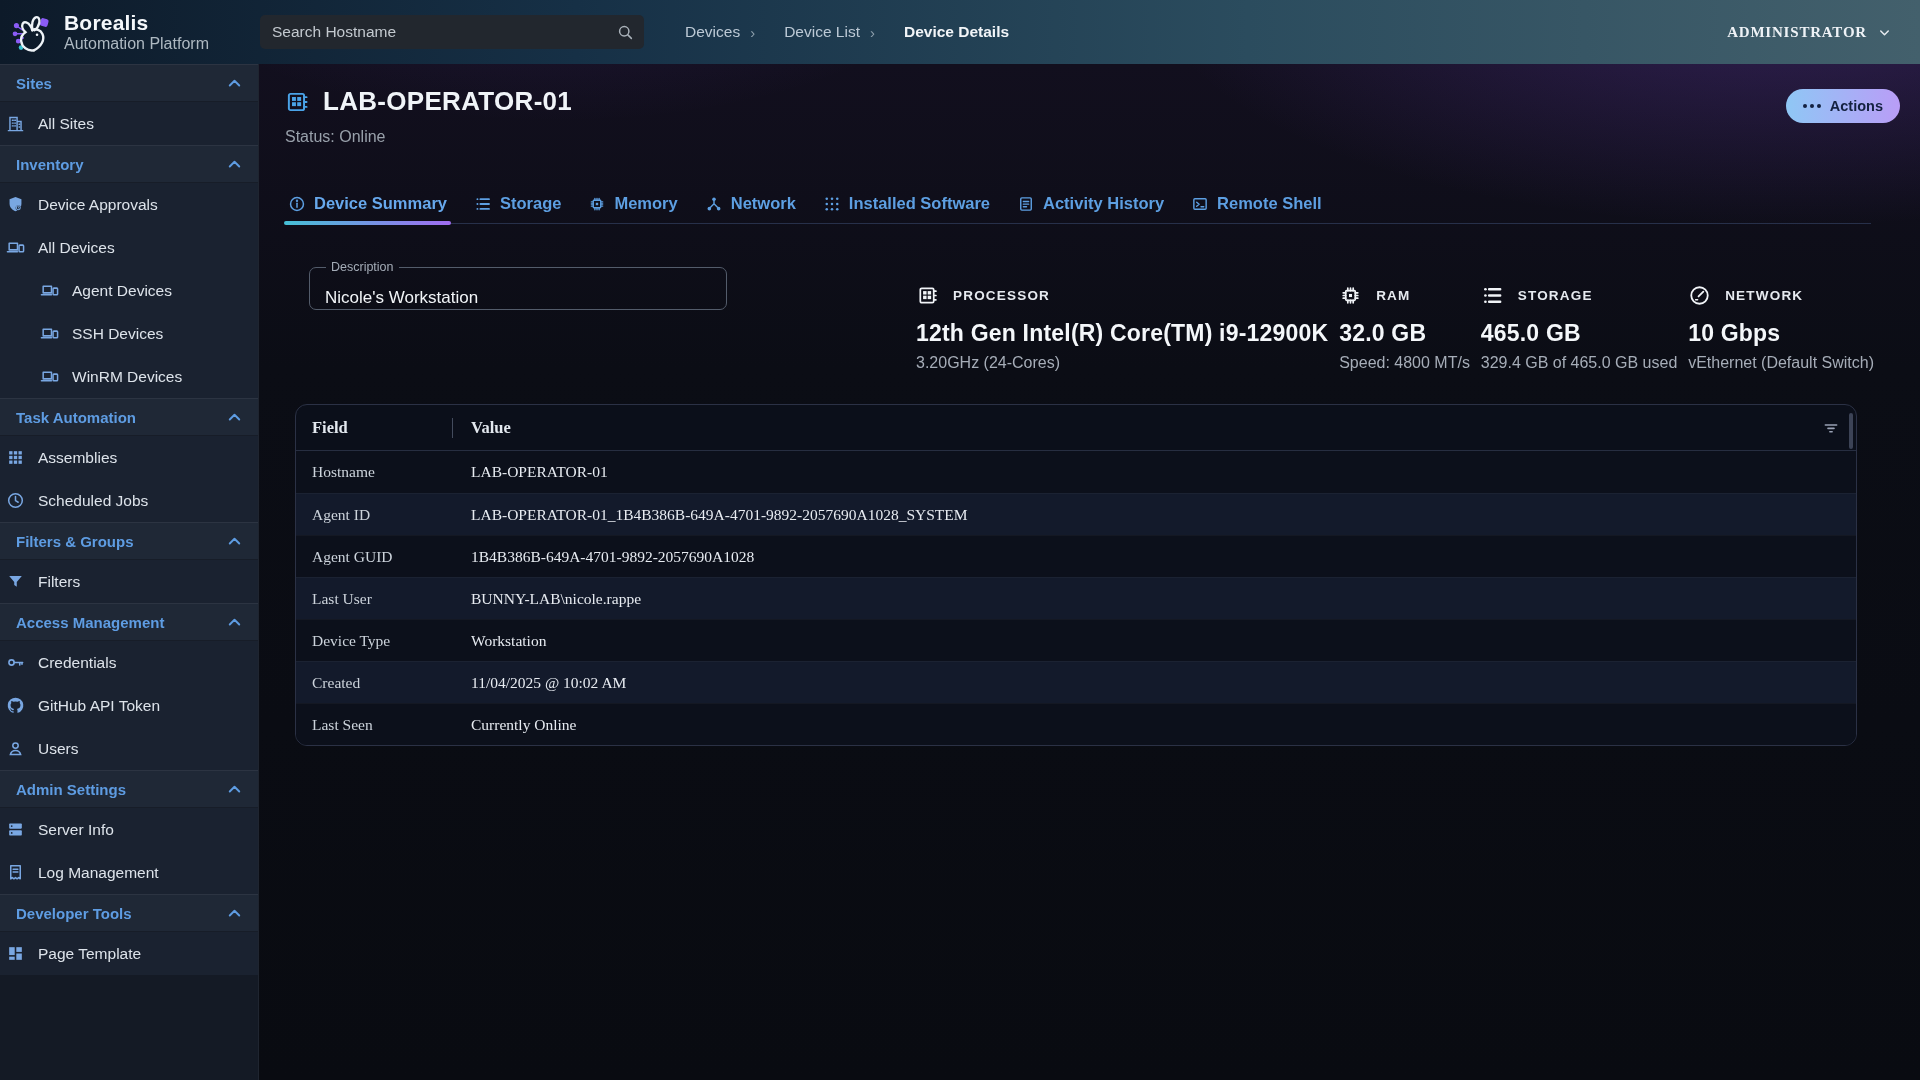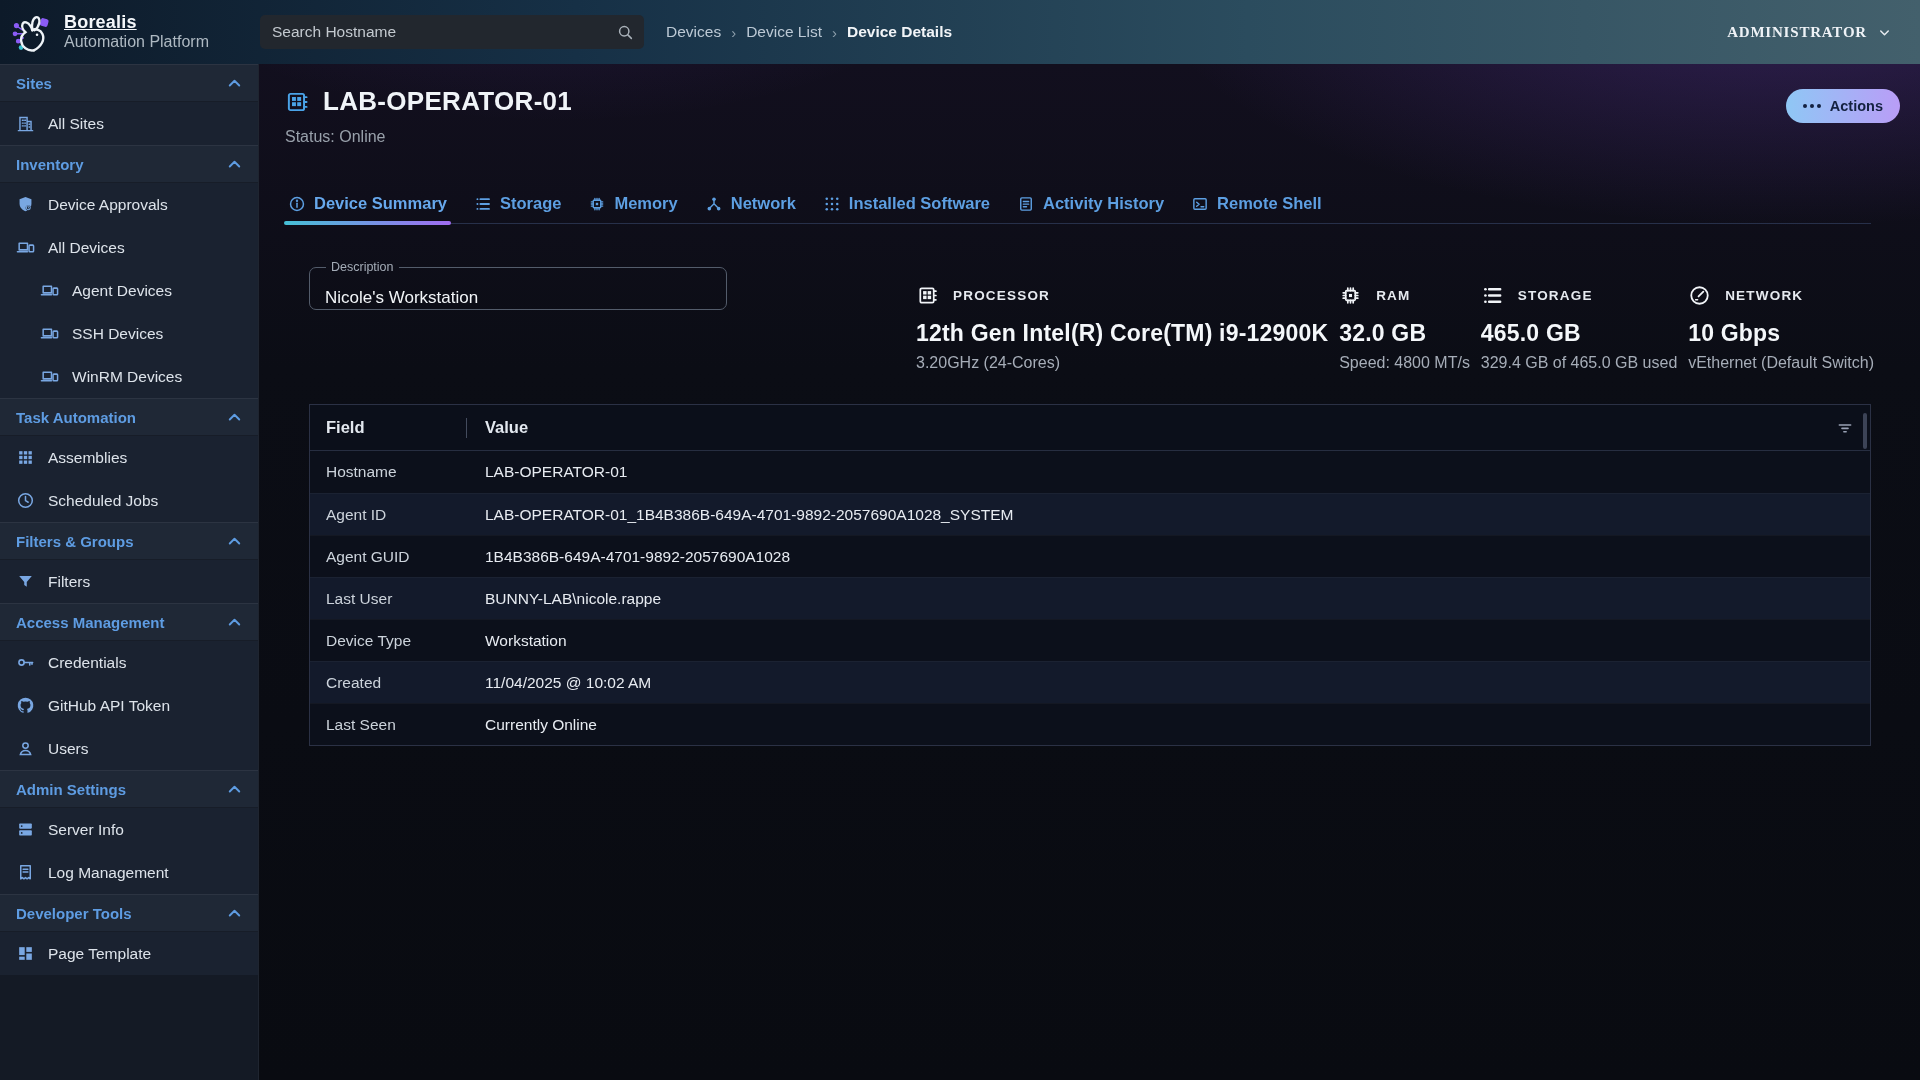--- a/index.html
+++ b/index.html
@@ -10,56 +10,56 @@
     position:relative;
   }
   
   .topbar {
     position:absolute; top:0; left:0; width:1920px; height:64px;
     background:linear-gradient(90deg,#0d1a29 0%,#163046 30%,#2b4c5e 65%,#43606c 100%);
     display:flex; align-items:center; z-index:10;
   }
   .brand { display:flex; align-items:center; gap:10px; padding-left:10px; width:250px; }
   .brand-text { line-height:1.15; }
-  .brand-name { font-size:18px; font-weight:bold; color:#f4f7fa; letter-spacing:.2px;text-decoration:underline; }
+  .brand-name { font-size:21px; font-weight:bold; color:#f4f7fa; letter-spacing:.2px; }
   .brand-sub { font-size:16px; color:#aeb9c2; }
   .search-box {
     position:absolute; left:260px; top:15px; width:384px; height:34px;
     background:#22272e; border-radius:5px; display:flex; align-items:center;
     padding:0 10px 0 12px;
   }
   .search-box input {
     flex:1; background:transparent; border:none; outline:none;
     color:#e6eaee; font-size:15.5px; font-family:inherit;
   }
   .search-box input::placeholder { color:#c3c9cf; opacity:1; }
   .search-ic { color:#aab2ba; flex:0 0 auto; }
   .crumbs { position:absolute; left:666px; top:0; height:64px; display:flex; align-items:center; gap:10px; font-size:15.5px; }
-  .crumb { color:#bcc9d5; cursor:pointer; }
+  .crumb { color:#bcc9d5; cursor:pointer;margin-left:19px; }
   .crumb-sep { color:#8d9fac; font-size:15px; }
   .crumb.current { color:#f2f5f8; font-weight:bold; }
   .usermenu { position:absolute; right:28px; top:0; height:64px; display:flex; align-items:center; gap:10px; cursor:pointer; }
   .usermenu-label { font-size:15px; font-weight:bold; letter-spacing:.8px; color:#eef2f6;font-family:Liberation Serif, serif; }
   .usermenu .chev { color:#e7ebef; }
 
   
   .sidebar {
     position:absolute; top:64px; left:0; width:259px; height:1016px;
     background:#141a25; border-right:1px solid rgba(255,255,255,.05);
   }
   .nav-header {
     height:38px; background:#1f2836; display:flex; align-items:center;
     padding:0 14px 0 16px; border-top:1px solid rgba(255,255,255,.06);
     border-bottom:1px solid rgba(0,0,0,.25); cursor:pointer;gap:48px;
   }
   .nav-header span { flex:1; font-size:15px; font-weight:bold; color:#5e9ce2; }
   .nav-header .chev { color:#5e9ce2; }
   .nav-item {
     height:43px; background:#1a2230; display:flex; align-items:center;
-    gap:13px; padding-left:16px; cursor:pointer; color:#dde3ea; font-size:15.5px;
+    gap:13px; padding-left:6px; cursor:pointer; color:#dde3ea; font-size:15.5px;
   }
   .nav-item .ic { color:#79a7e2; flex:0 0 auto; }
   .nav-item.sub { padding-left:40px; }
   .ic { width:19px; height:19px; display:block; }
   .ic-lg { width:23px; height:23px; display:block; }
 
   
   .main {
     position:absolute; top:64px; left:259px; width:1661px; height:1016px;
     background:
@@ -108,22 +108,22 @@
   
   .stats { position:absolute; left:657px; right:46px; top:218px; display:flex; justify-content:space-between; }
   .stat { display:flex; flex-direction:column; }
   .stat-head { display:flex; align-items:center; gap:14px; height:26px; color:#f1f4f8; }
   .stat-label { font-size:13.5px; font-weight:bold; letter-spacing:1.2px; color:#e6eaf0; }
   .stat-value { margin-top:12px; font-size:23px; font-weight:bold; color:#f4f7fa; letter-spacing:.2px; }
   .stat-sub { margin-top:7px; font-size:16px; color:#a6adb8; }
 
   
   .dtable {
-    position:absolute; left:50px; top:340px; width:1562px;
-    background:#0b0f1a; border:1px solid #2b3145; border-radius:0; overflow:hidden;
+    position:absolute; left:36px; top:340px; width:1562px;
+    background:#0b0f1a; border:1px solid #2b3145; border-radius:12px; overflow:hidden;font-family:Liberation Serif, serif;
   }
   .t-head { position:relative; display:flex; align-items:center; height:46px; border-bottom:1px solid #272e41; }
   .t-head .t-lab, .t-head .t-val { font-weight:bold; font-size:16.5px; color:#e3e8ef; }
   .t-divider { position:absolute; left:156px; top:13px; width:1px; height:20px; background:#434b5d; }
   .t-filter { position:absolute; right:16px; top:14px; color:#99a1b4; cursor:pointer; }
   .t-scrollnub { position:absolute; right:3px; top:8px; width:4px; height:36px; border-radius:2px; background:#3c4356; }
   .t-row { display:flex; align-items:center; height:42px; cursor:pointer; }
   .t-row:nth-child(odd) { background:#0c101b; }
   .t-row:nth-child(even) { background:#131a2b; }
   .t-row + .t-row { border-top:1px solid rgba(255,255,255,.035); }

